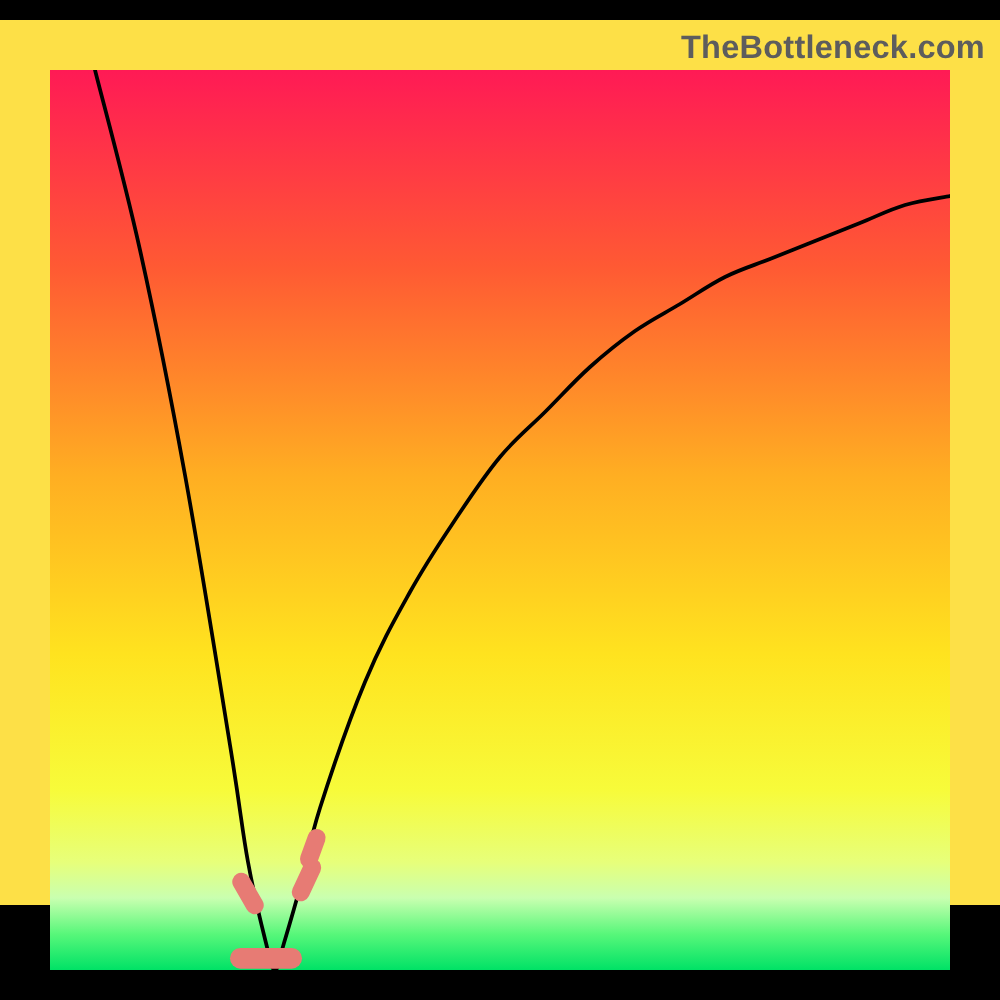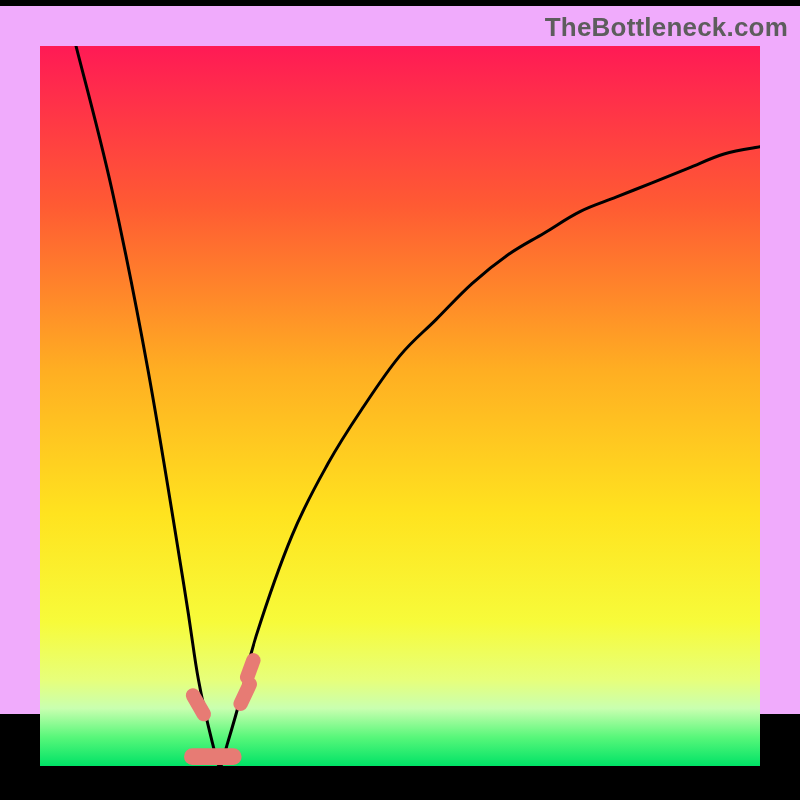--- a/index.html
+++ b/index.html
@@ -6,24 +6,24 @@
     margin: 0;
     padding: 0;
     width: 800px;
     height: 800px;
     background: #000;
     overflow: hidden;
   }
   .frame {
     position: absolute;
     left: 0;
-    top: 6px;
+    top: 16px;
     width: 800px;
     height: 708px;
-    background: #f0abfc;
+    background: #fde047;
   }
   .plot {
     position: absolute;
     left: 40px;
     top: 40px;
     width: 720px;
     height: 720px;
     overflow: hidden;
   }
   .gradient {

